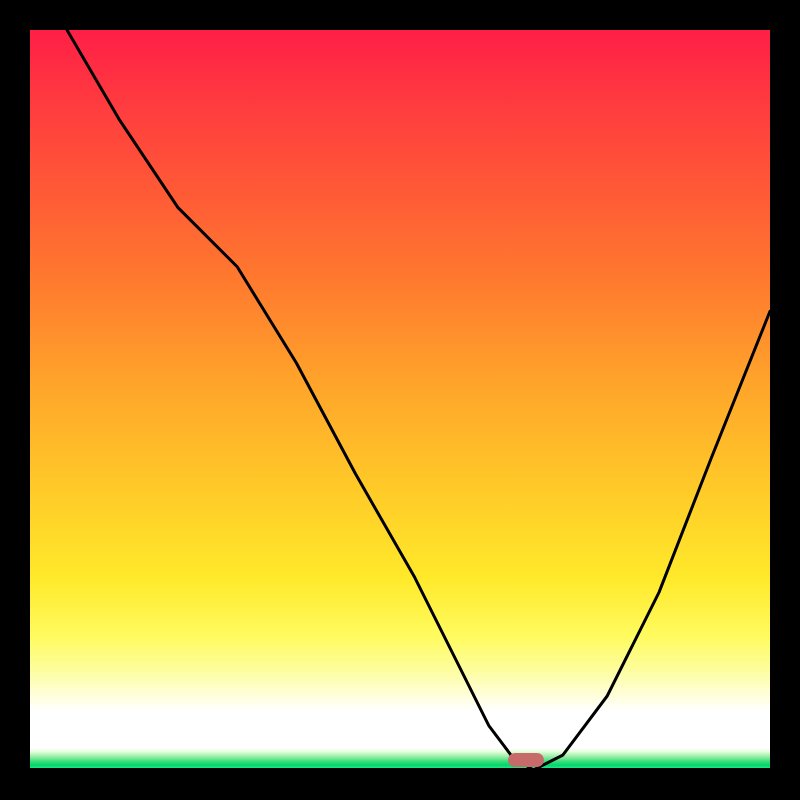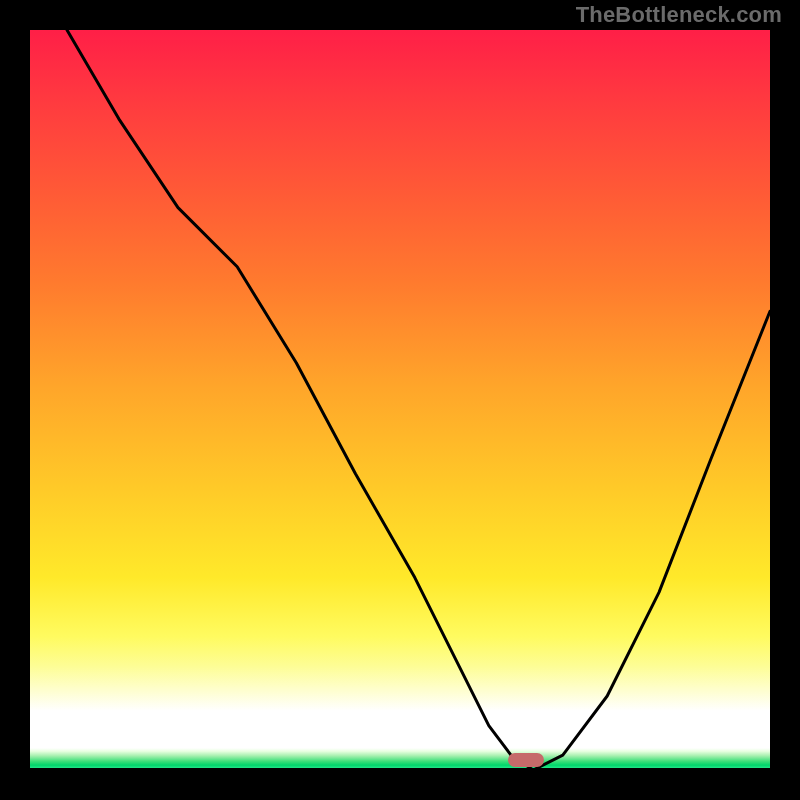--- a/index.html
+++ b/index.html
@@ -87,21 +87,20 @@
     bottom: 0;
     height: 2px;
     background: #000;
   }
 </style>
 </head>
 <body>
 
 <div class="frame">
 
-  <div class="watermark">TheBottleneck.com</div>
 
   <div class="plot">
     <div class="gradient"></div>
     <div class="green-band"></div>
 
     <svg class="v-curve" viewBox="0 0 740 740" preserveAspectRatio="none">
       <path id="curve-path" fill="none" stroke="#000" stroke-width="3" stroke-linecap="round" stroke-linejoin="round" d="M37.0 0.0 L88.8 88.8 L148.0 177.6 L207.2 236.8 L266.4 333.0 L325.6 444.0 L384.8 547.6 L429.2 636.4 L458.8 695.6 L481.0 725.2 L503.2 740.0 L532.8 725.2 L577.2 666.0 L629.0 562.4 L680.8 429.2 L740.0 281.2"></path>
     </svg>
 
     <div class="baseline"></div>

